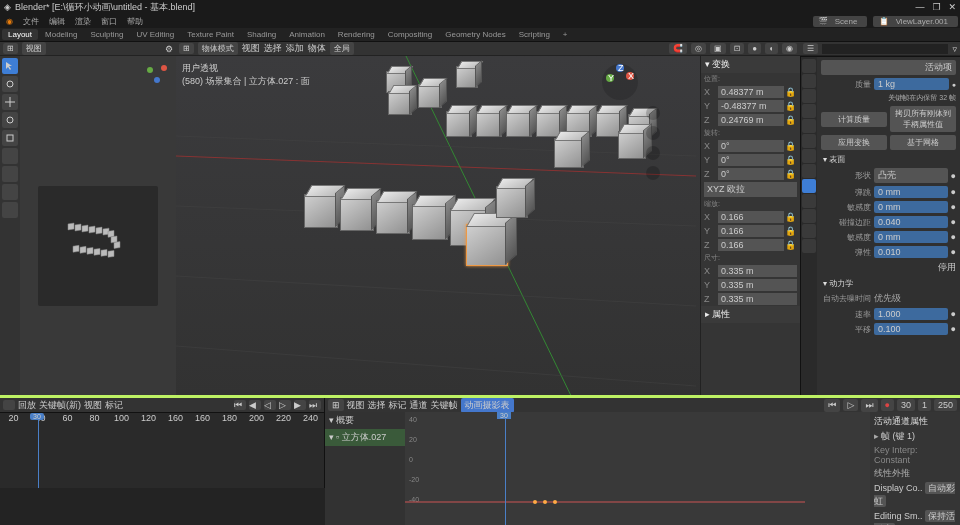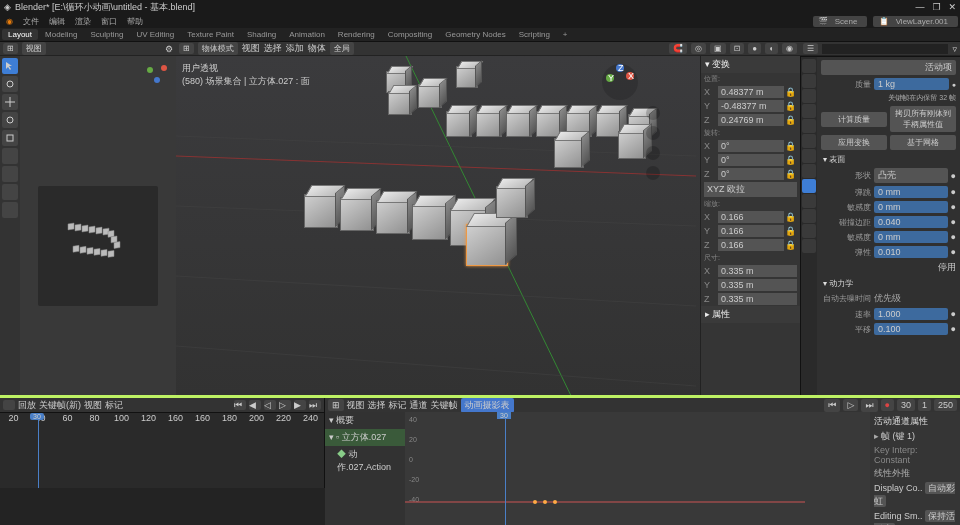--- a/index.html
+++ b/index.html
@@ -548,21 +548,20 @@
       <span class="seg">⏭</span>
       <span class="seg" style="color:#d44">●</span>
       <span class="seg">30</span>
       <span class="seg">1</span>
       <span class="seg">250</span>
     </div>
     <div class="gbody">
       <div class="glist">
         <div class="gi">▾ 概要</div>
         <div class="gi sel">▾ ▫ <span>立方体.027</span></div>
-        <div class="gi" style="padding-left:12px;color:#8c8">◆ <span>动作.027.Action</span></div>
       </div>
       <div class="gview">
         <div class="ax" style="top:4px">40</div>
         <div class="ax" style="top:24px">20</div>
         <div class="ax" style="top:44px">0</div>
         <div class="ax" style="top:64px">-20</div>
         <div class="ax" style="top:84px">-40</div>
         <svg width="100%" height="100%" style="position:absolute">
           <line x1="0" y1="90" x2="400" y2="90" stroke="#c55" stroke-width="1"></line>
           <circle cx="130" cy="90" r="2" fill="#fa4"></circle>

